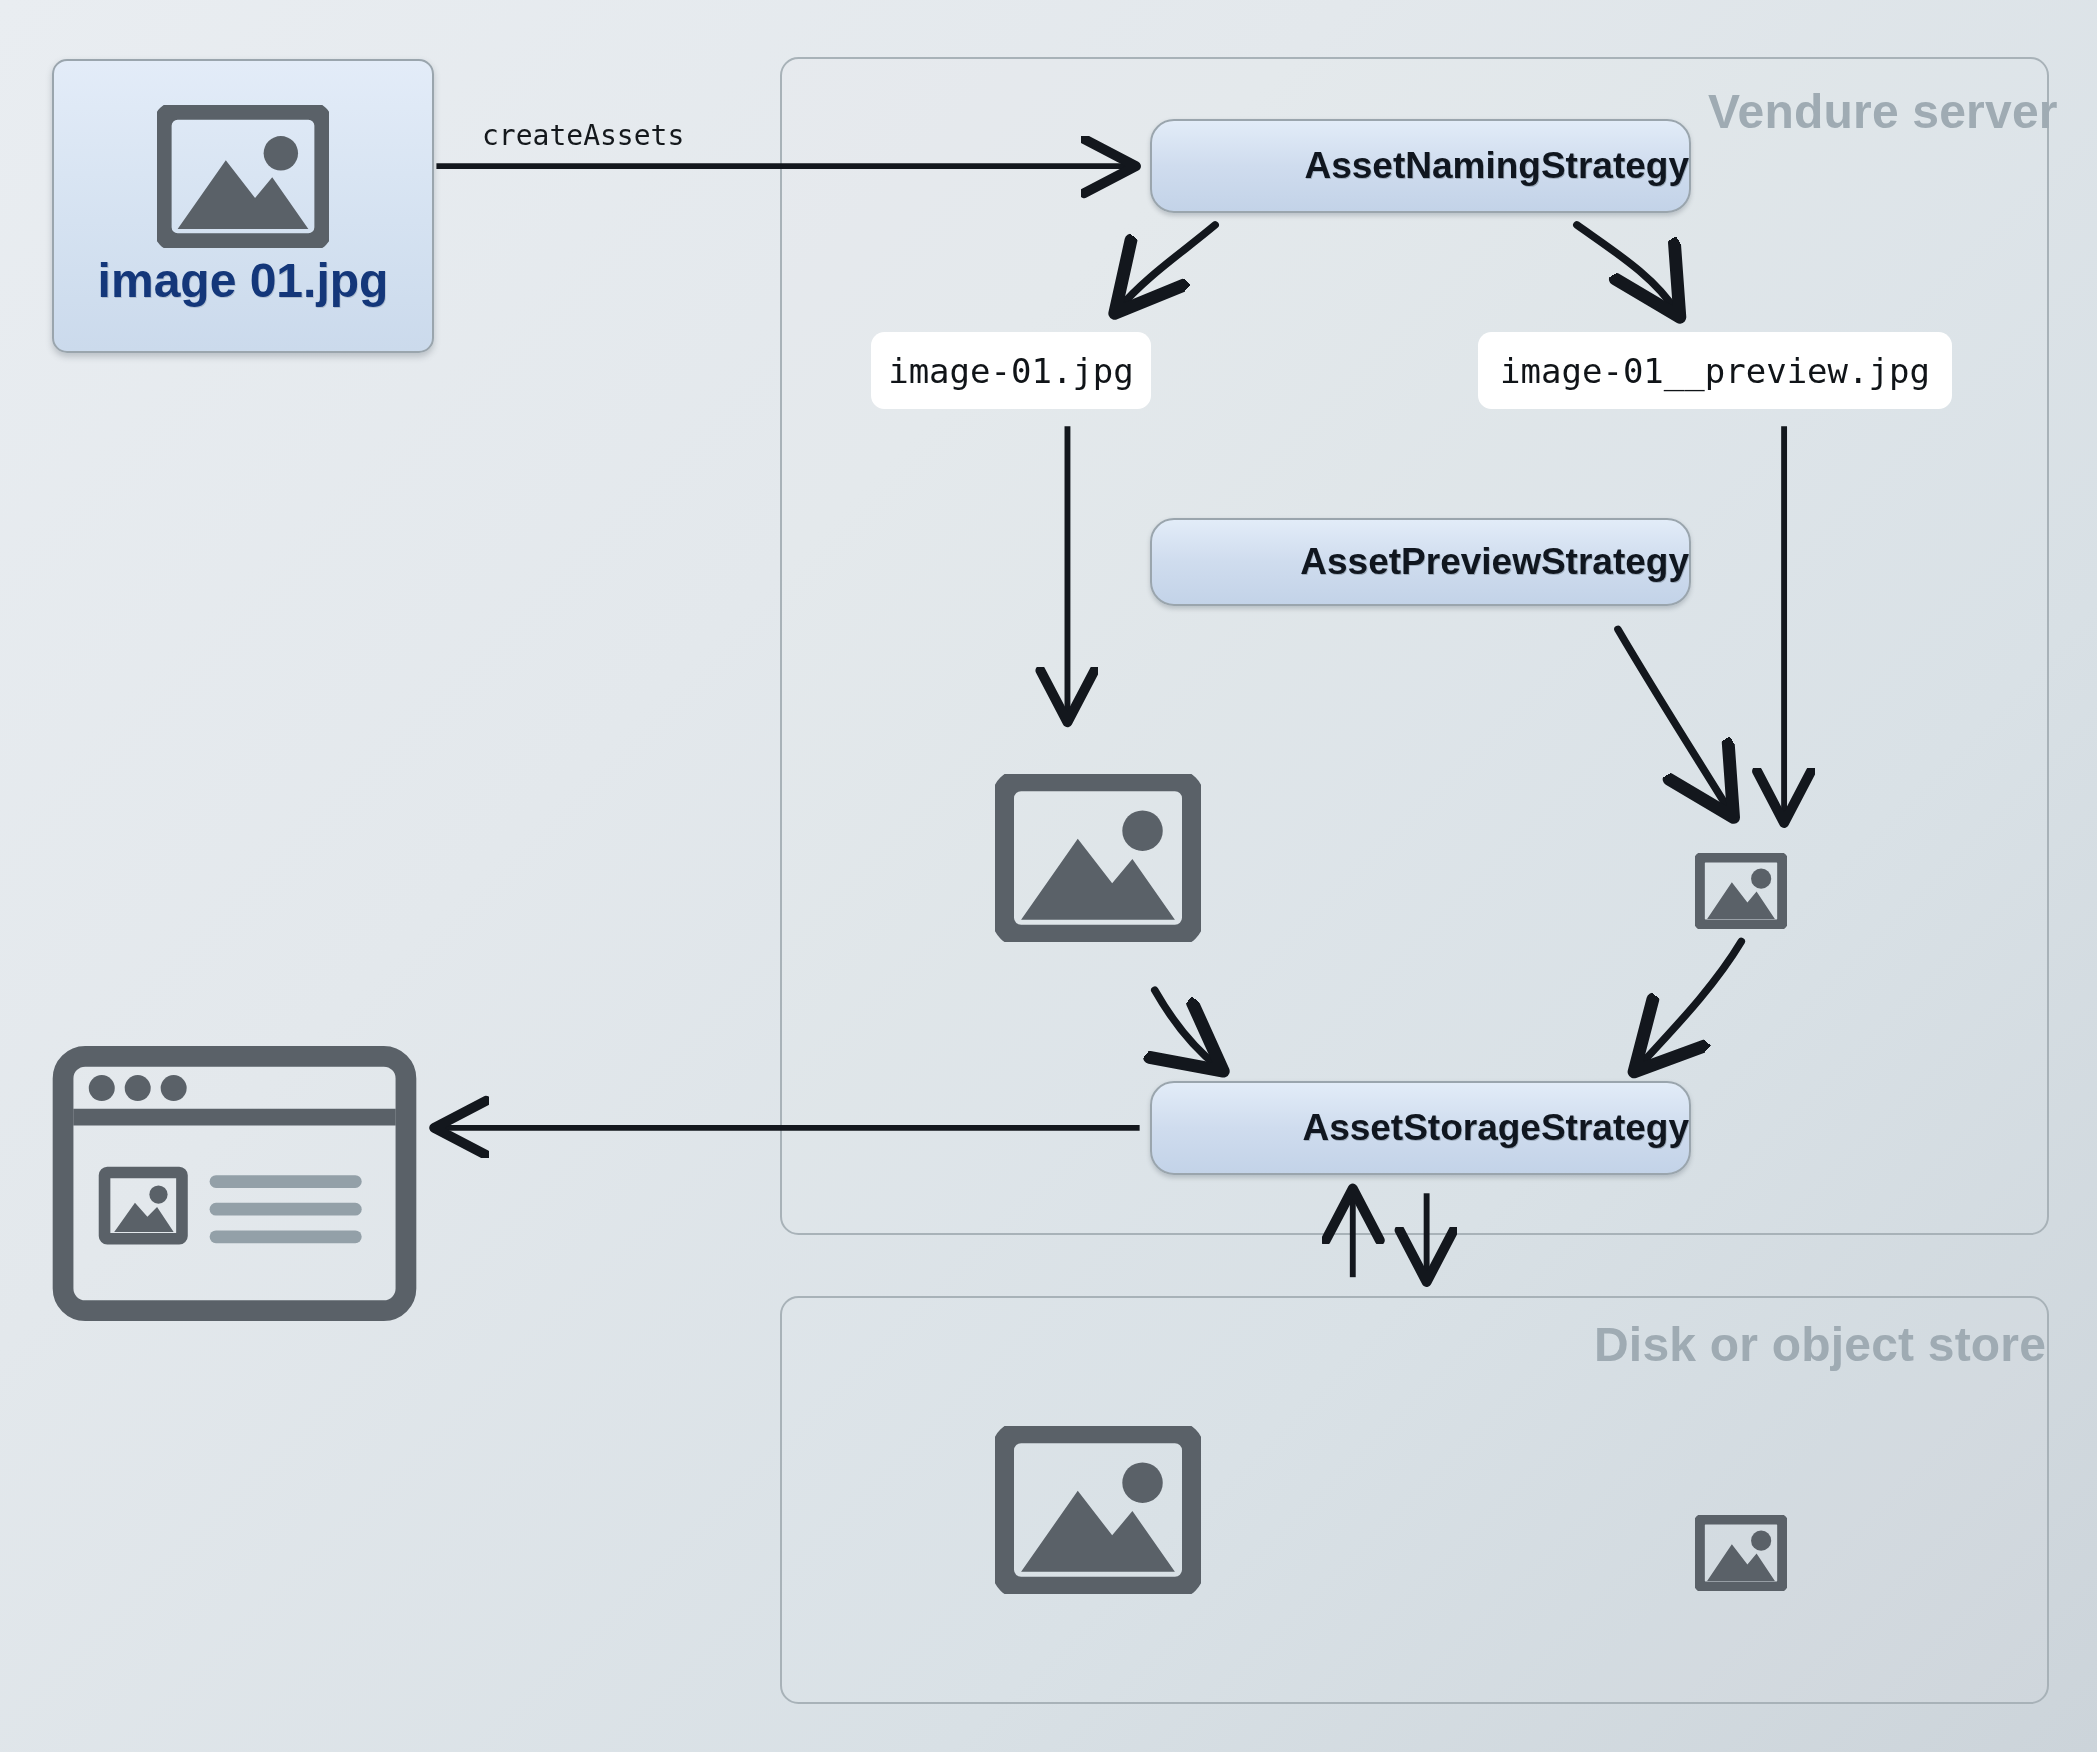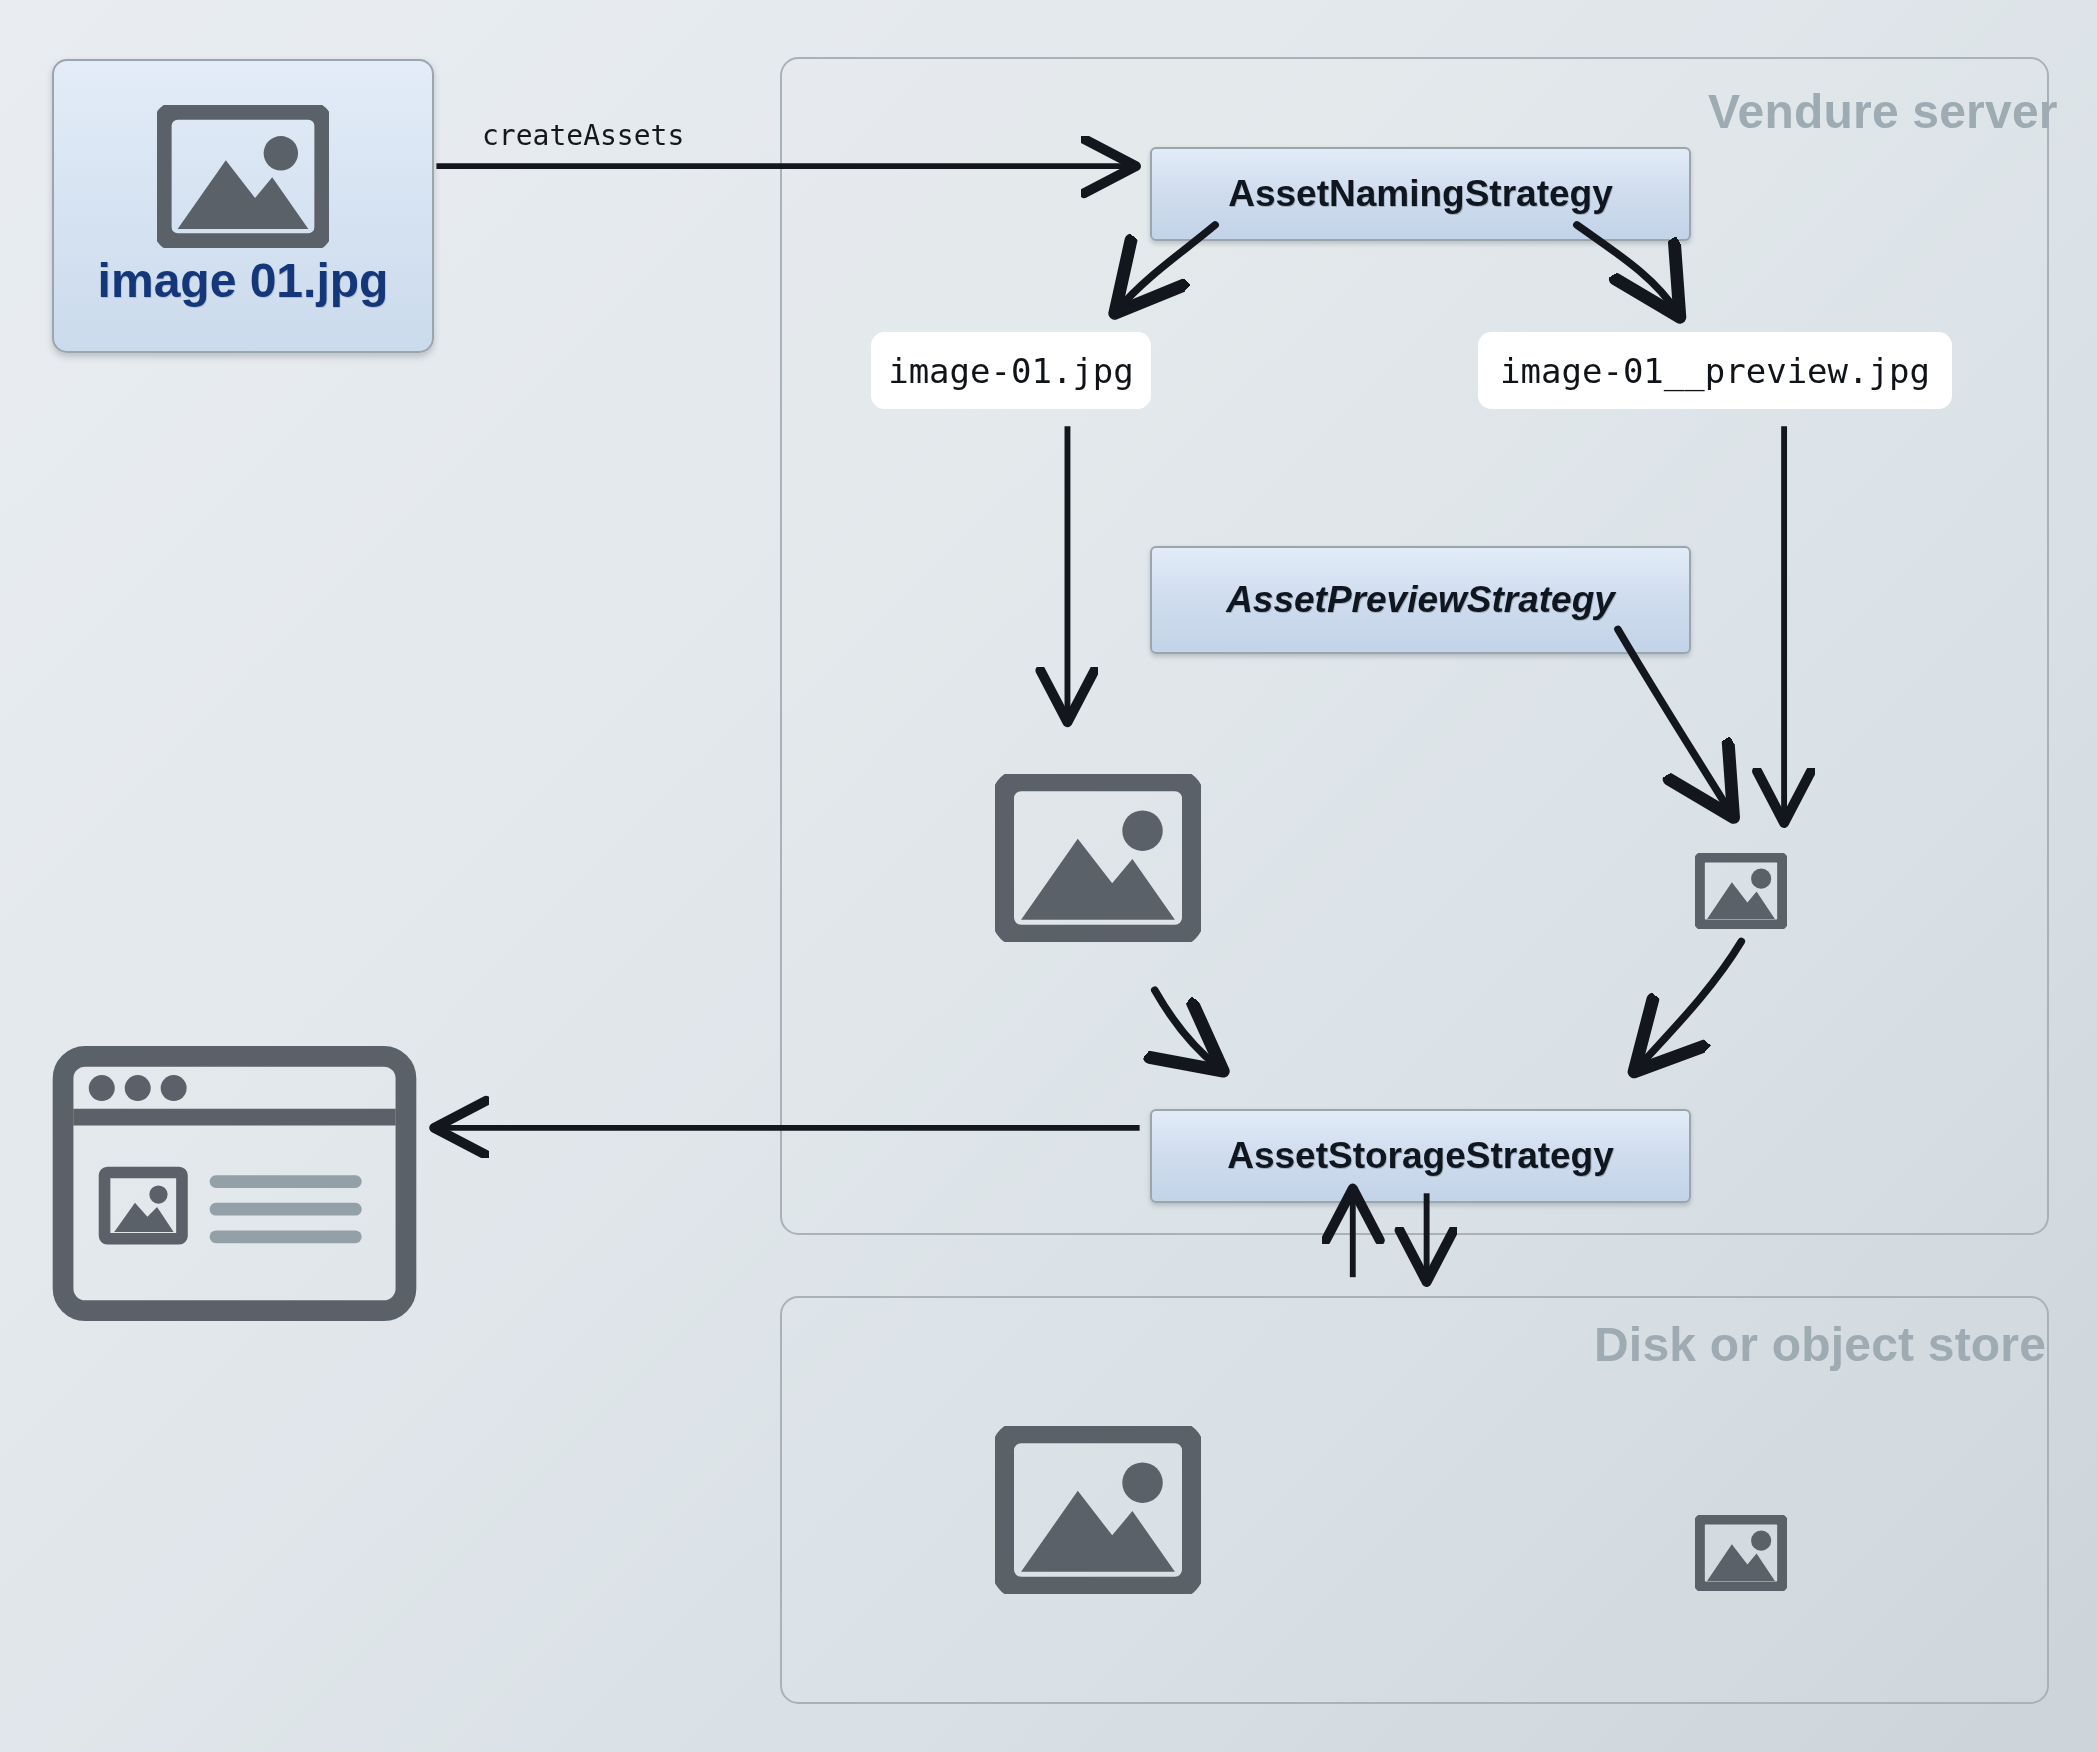--- a/index.html
+++ b/index.html
@@ -30,28 +30,27 @@
     font-weight: bold;
     color: #9fabb3;
     white-space: nowrap;
     letter-spacing: 0.2px;
   }
 
   
   .strategy-box {
     position: absolute;
     border: 2.5px solid #9aa5ad;
-    border-radius: 6px;
+    border-radius: 24px;
     background: linear-gradient(180deg, #e2ecf8 0%, #cfdcee 50%, #c3d3e8 100%);
     box-shadow: 0 2.5px 4.2px rgba(90,100,110,0.28);
     display: flex;
     align-items: center;
-    justify-content: center;
-    box-sizing: border-box;
-    margin-top: 28px;
+    justify-content: flex-end;
+    box-sizing: border-box;
   }
   .strategy-box span {
     font-size: 37px;
     font-weight: bold;
     color: #10161f;
     white-space: nowrap;
     text-shadow: 0.8px 0.8px 0 rgba(120,135,150,0.55);
   }
 
   
@@ -133,21 +132,21 @@
         <path d="M12 72 L40 32 L57 54 L67 42 L88 72 Z" fill="#5a6168"></path>
       </svg>
     </span>
     <div class="asset-card-label">image 01.jpg</div>
   </div>
 
   <div class="strategy-box" style="left:1150px; top:119px; width:541px; height:94px;">
     <span>AssetNamingStrategy</span>
   </div>
 
-  <div class="strategy-box" style="left:1150px; top:518px; width:541px; height:108px;font-style:italic;">
+  <div class="strategy-box" style="left:1150px; top:518px; width:541px; height:88px;">
     <span>AssetPreviewStrategy</span>
   </div>
 
   <div class="strategy-box" style="left:1150px; top:1081px; width:541px; height:94px;">
     <span>AssetStorageStrategy</span>
   </div>
 
   <div class="filename-chip" style="left:871px; top:332px; width:280px; height:77px;">
     <span>image-01.jpg</span>
   </div>

